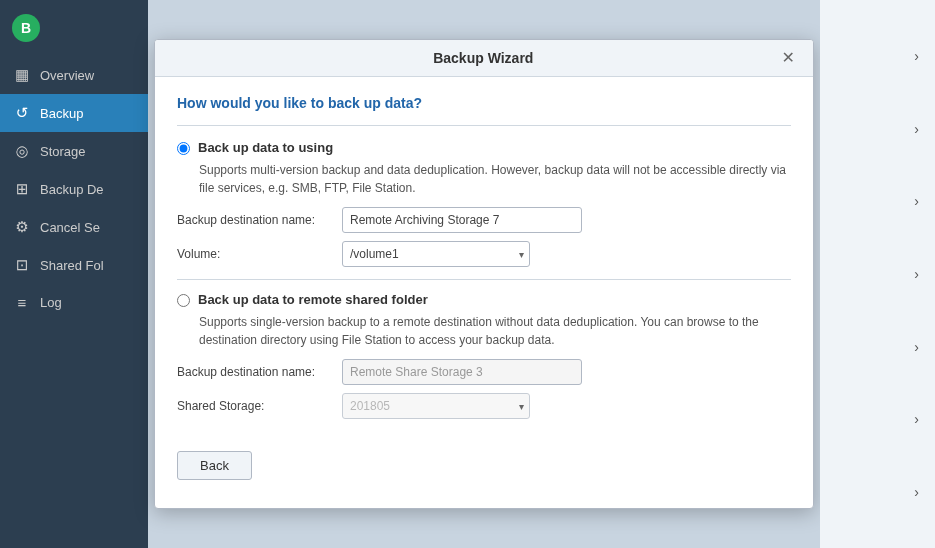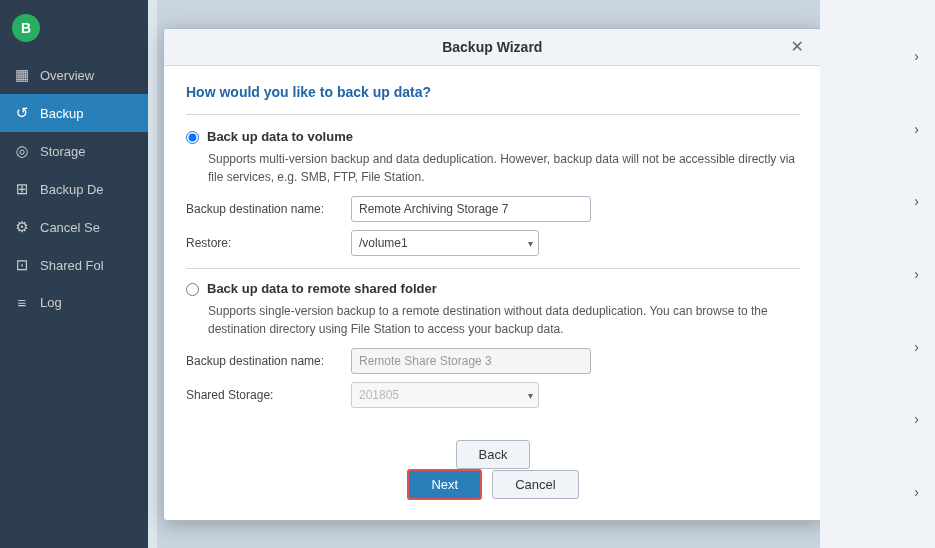--- a/index.html
+++ b/index.html
@@ -79,21 +79,21 @@
       display: flex;
       justify-content: flex-end;
       padding-right: 16px;
       color: #555;
       font-size: 14px;
     }
 
     
     .modal-backdrop {
       position: absolute;
-      top: 0; left: 9px;
+      top: 0; left: 0;
       width: calc(100% - 115px);
       height: 548px;
       background: rgba(180,195,210,0.5);
       display: flex;
       align-items: center;
       justify-content: center;
     }
 
     
     .modal {
@@ -227,25 +227,24 @@
     }
 
     .section-divider {
       border: none;
       border-top: 1px solid #d0d8e0;
       margin: 12px 0;
     }
 
     
     .modal-footer {
-      padding: 10px 22px 20px 22px;
+      padding: 10px 22px 28px 22px;
       display: flex;
       justify-content: space-between;
       align-items: center;
-      flex-direction: column;
     }
     .footer-left { }
     .footer-right {
       display: flex;
       gap: 10px;
       align-items: center;
     }
     .btn {
       padding: 6px 22px;
       border-radius: 3px;
@@ -313,29 +312,29 @@
         <button class="modal-close-btn">✕</button>
       </div>
 
       <div class="modal-body">
         <div class="modal-question">How would you like to back up data?</div>
         <hr class="divider-line">
 
         <div class="radio-section">
           <div class="radio-row">
             <input type="radio" name="backup-type" id="opt1" checked="" style="">
-            <label class="radio-label" for="opt1">Back up data to volume</label>
+            <label class="radio-label" for="opt1">Back up data to using</label>
           </div>
           <div class="radio-description">Supports multi-version backup and data deduplication. However, backup data will not be accessible directly via file services, e.g. SMB, FTP, File Station.</div>
           <div class="form-row">
             <span class="form-label">Backup destination name:</span>
             <input type="text" class="form-input" value="Remote Archiving Storage 7" style="">
           </div>
           <div class="form-row">
-            <span class="form-label">Restore:</span>
+            <span class="form-label">Volume:</span>
             <div class="form-select-wrap">
               <select class="form-select">
                 <option>/volume1</option>
                 <option>/volume2</option>
                 <option>/volume3</option>
               </select>
               <span class="select-arrow">▾</span>
             </div>
           </div>
         </div>
@@ -363,24 +362,20 @@
               <span class="select-arrow">▾</span>
             </div>
           </div>
         </div>
       </div>
 
       <div class="modal-footer">
         <div class="footer-left">
           <button class="btn">Back</button>
         </div>
-        <div class="footer-right">
-          <button class="btn btn-primary">Next</button>
-          <button class="btn">Cancel</button>
-        </div>
       </div>
 
     </div>
   </div>
 
   <div class="right-panel">
     <div class="chevron-item">›</div>
     <div class="chevron-item">›</div>
     <div class="chevron-item">›</div>
     <div class="chevron-item">›</div>

